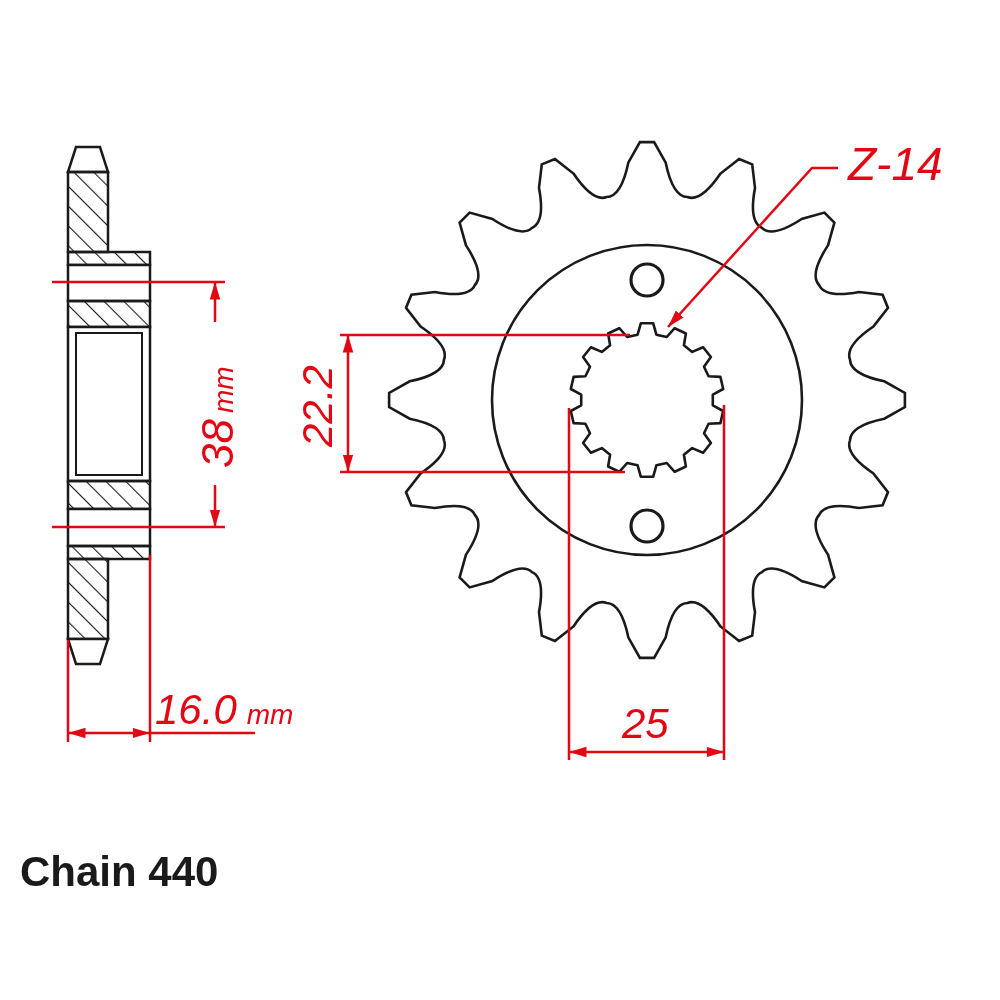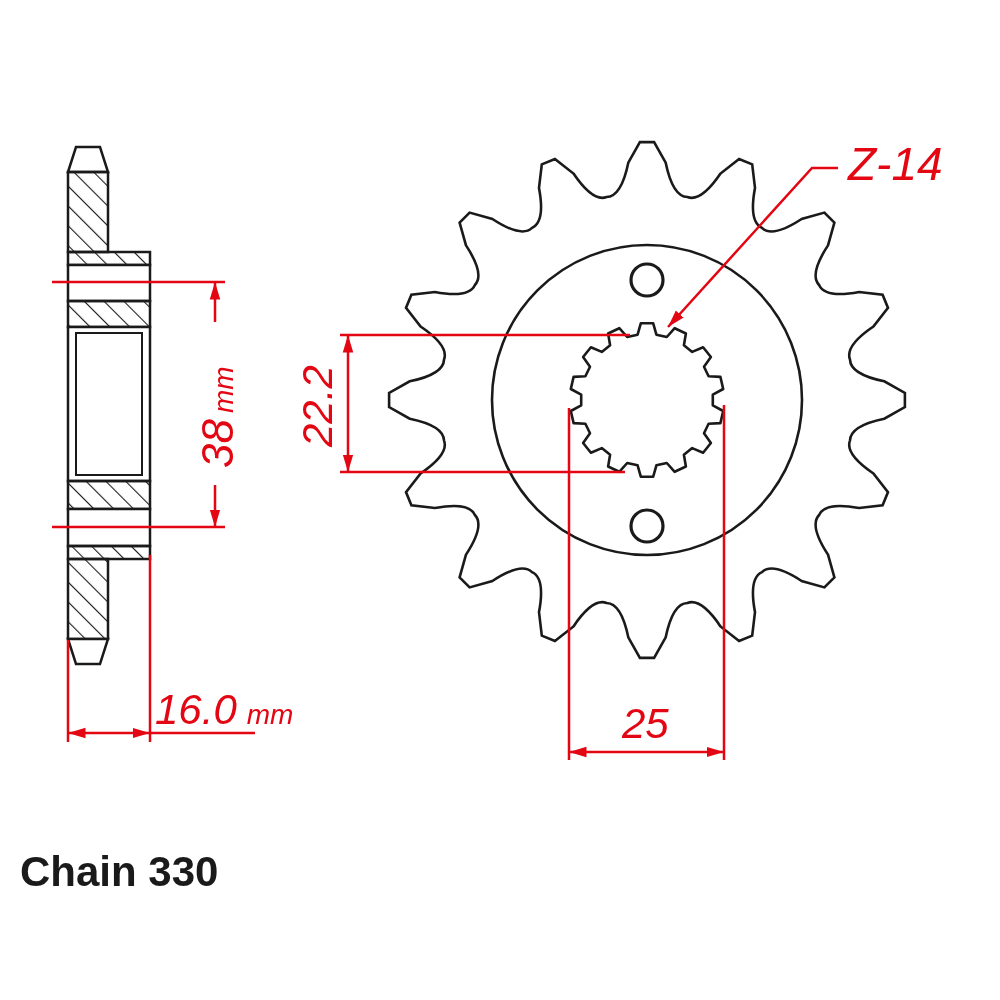--- a/index.html
+++ b/index.html
@@ -80,13 +80,13 @@
     <line x1="569" y1="408" x2="569" y2="760"></line>
     <line x1="724" y1="405" x2="724" y2="760"></line>
     <line x1="569" y1="752" x2="724" y2="752" marker-start="url(#arrowR)" marker-end="url(#arrowR)"></line>
     <polyline points="668,327 812,168 838,168" marker-start="url(#arrowR)"></polyline>
   </g>
   <text class="dim-text" transform="translate(332,447) rotate(-90)" font-size="42">22.2</text>
   <text class="dim-text" x="622" y="738" font-size="42">25</text>
   <text class="dim-text" x="848" y="180" font-size="46">Z-14</text>
 </svg>
 
-<div class="caption">Chain 330</div>
+<div class="caption">Chain 440</div>
 
 </body></html>

